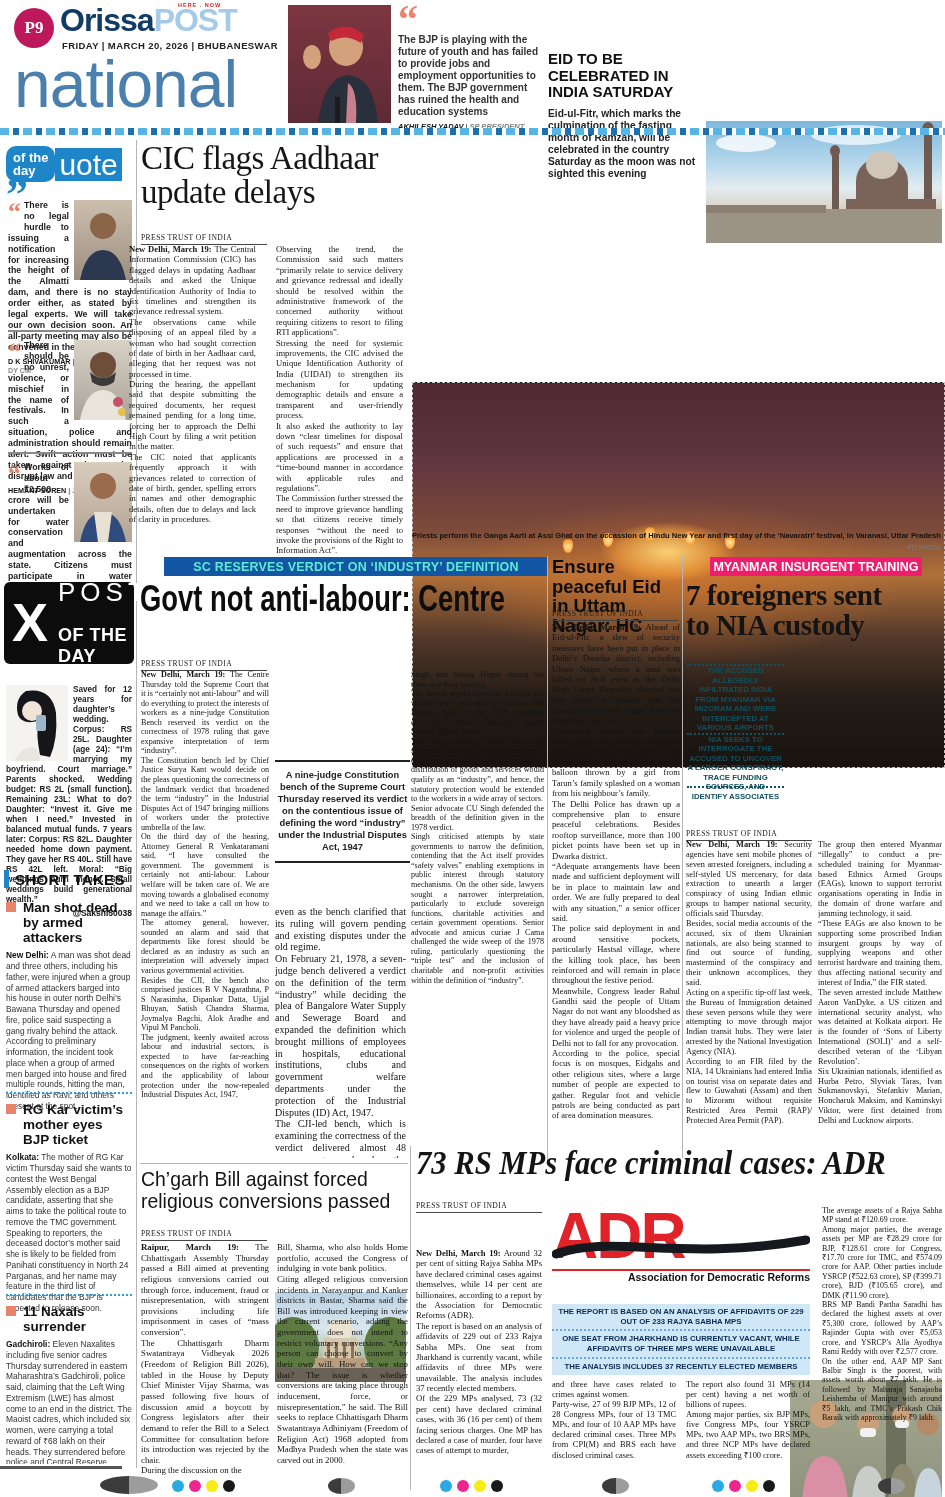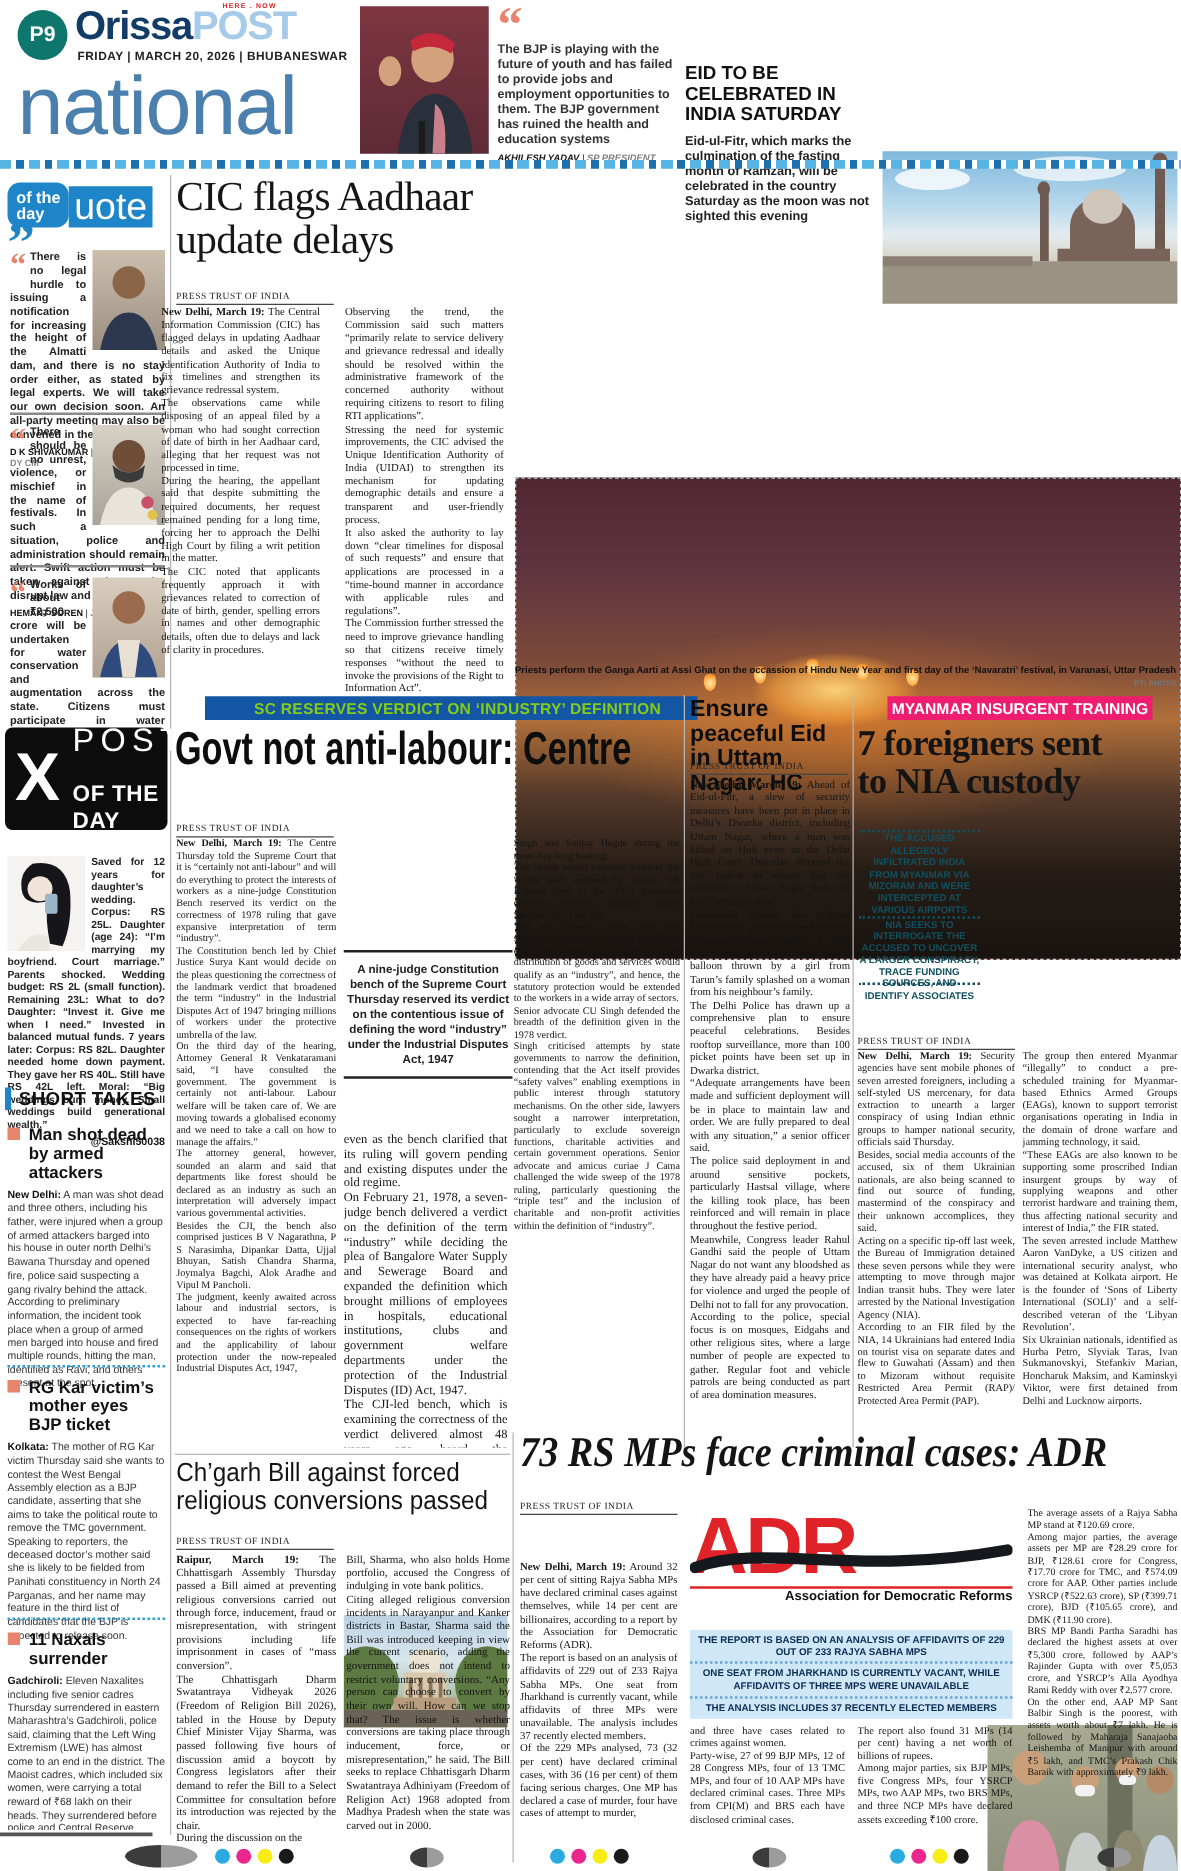--- a/index.html
+++ b/index.html
@@ -1,21 +1,21 @@
 <!DOCTYPE html>
 <html><head>
 <meta charset="utf-8">
 <style>
   html,body{margin:0;padding:0;background:#fff;}
   .page{position:relative;width:945px;height:1497px;background:#fff;overflow:hidden;
         font-family:"Liberation Serif",serif;color:#111;}
   .abs{position:absolute;}
   
-  .p9{width:40px;height:40px;border-radius:50%;background:#0f766e;color:#fff;
-      font-family:Liberation Sans, sans-serif;font-weight:800;font-size:17px;
+  .p9{width:40px;height:40px;border-radius:50%;background:#be185d;color:#fff;
+      font-family:Liberation Serif, serif;font-weight:800;font-size:17px;
       display:flex;align-items:center;justify-content:center;}
   .brand{font-family:"Liberation Sans",sans-serif;font-weight:800;font-size:32px;letter-spacing:-1px;}
   .brand .o1{color:#123b66;} .brand .o2{color:#a6cbe8;}
   .herenow{font-family:"Liberation Sans",sans-serif;font-size:5.5px;color:#d22;font-weight:700;letter-spacing:1px;}
   .dateline-top{font-family:"Liberation Sans",sans-serif;font-weight:700;font-size:9.5px;color:#222;letter-spacing:.4px;}
   .national{font-family:"Liberation Sans",sans-serif;font-weight:300;font-size:66px;color:#4b7fad;letter-spacing:-1px;}
   .topquote-mark{font-family:"Liberation Serif",serif;font-weight:700;font-size:40px;color:#e8846b;line-height:.7;}
   .topquote-text{font-family:"Liberation Sans",sans-serif;font-weight:700;font-size:10px;line-height:1.2;color:#333;}
   .attr{font-family:"Liberation Sans",sans-serif;font-size:7.5px;color:#111;}
   .attr b{font-weight:800;} .attr span.role{color:#808080;font-weight:700;}
@@ -55,22 +55,22 @@
   .st-body .dl{font-weight:800;color:#111;}
   .dotted{border-top:2px dotted #2a9fd8;}
   
   .h-serif{font-family:"Liberation Serif",serif;font-weight:500;font-size:33px;line-height:1.02;letter-spacing:-.5px;color:#161616;}
   .pti{font-family:"Liberation Serif",serif;font-size:7.6px;letter-spacing:.4px;color:#222;
        border-bottom:1px solid #444;padding-bottom:2px;display:inline-block;}
   .body-s{font-family:"Liberation Serif",serif;text-align:justify;white-space:pre-line;color:#141414;overflow:hidden;}
   .dl{font-weight:bold;}
   .photo-caption{font-family:"Liberation Sans",sans-serif;font-weight:700;font-size:7.6px;color:#111;white-space:nowrap;}
   .photo-credit{font-family:"Liberation Sans",sans-serif;font-weight:700;font-size:6.3px;color:#777;text-align:right;}
-  .banner-blue{background:#1356a4;color:#84cc16;font-family:"Liberation Sans",sans-serif;font-weight:800;
-               font-size:12.5px;display:flex;align-items:center;justify-content:center;letter-spacing:.2px;padding-left:10px;}
+  .banner-blue{background:#1356a4;color:#5eead4;font-family:"Liberation Sans",sans-serif;font-weight:800;
+               font-size:12.5px;display:flex;align-items:center;justify-content:center;letter-spacing:.2px;}
   .banner-pink{background:#ee1d6d;color:#fff;font-family:"Liberation Sans",sans-serif;font-weight:800;
                font-size:12.5px;display:flex;align-items:center;justify-content:center;}
   .h-black{font-family:"Liberation Sans",sans-serif;font-weight:800;color:#0d0d0d;white-space:nowrap;
            transform-origin:left top;}
   .capbox{border-top:2px solid #222;border-bottom:2px solid #222;font-family:"Liberation Sans",sans-serif;
           font-weight:700;font-size:9.3px;line-height:1.3;text-align:center;color:#222;padding:7px 2px;}
   .h-eid{font-family:"Liberation Sans",sans-serif;font-weight:800;font-size:18.5px;line-height:1.06;color:#0d0d0d;}
   .h-nia{font-family:"Liberation Serif",serif;font-weight:700;font-size:29px;line-height:1.04;letter-spacing:-.5px;color:#141414;}
   .nia-fact{font-family:"Liberation Sans",sans-serif;font-weight:700;font-size:7.8px;line-height:1.22;
             text-align:center;color:#11505e;}

